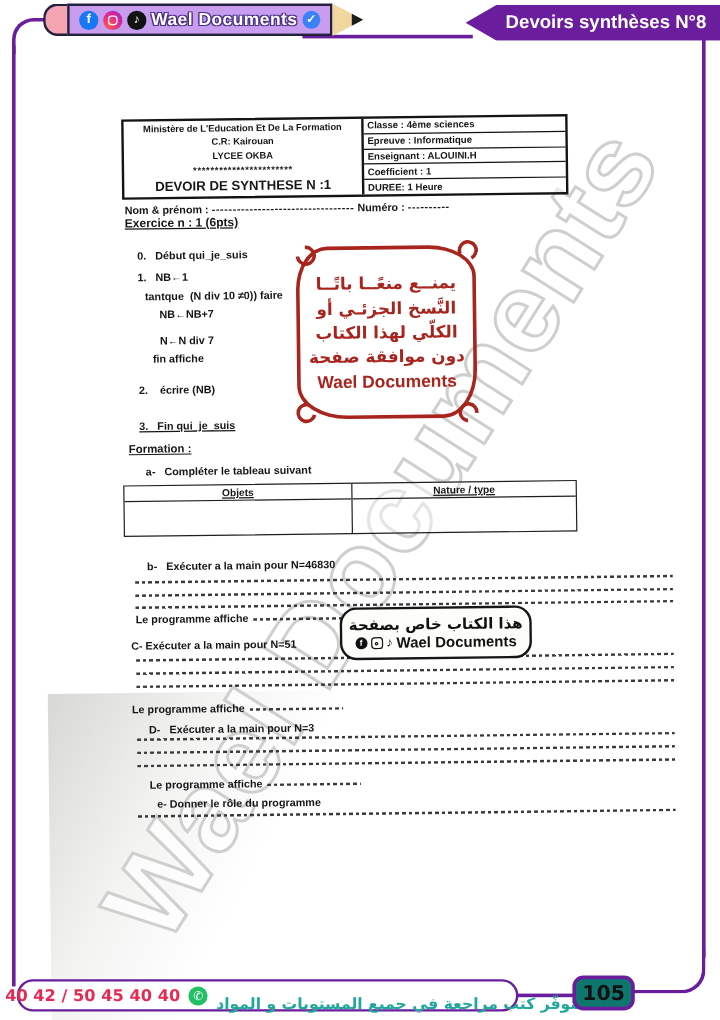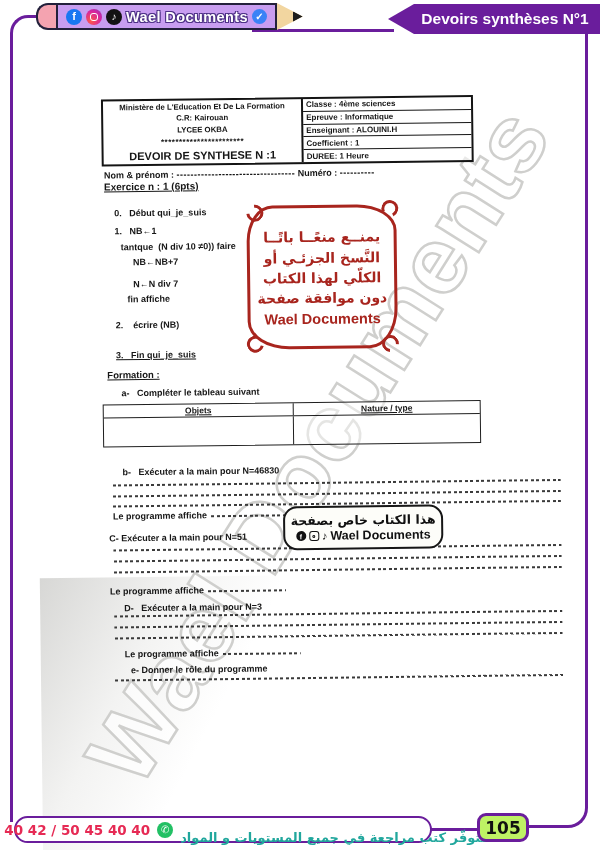--- a/index.html
+++ b/index.html
@@ -48,21 +48,21 @@
 
   
   .footer-pill{position:absolute;left:14px;top:816px;width:418px;height:27px;background:#fff;
     border:2.5px solid var(--purple);border-radius:15px;display:flex;align-items:center;
     justify-content:center;gap:7px;z-index:8;}
   .phones{color:#e62a54;font-weight:bold;font-size:13.5px;font-family:"DejaVu Sans",sans-serif;white-space:nowrap;}
   .phone-icon{width:16px;height:16px;border-radius:50%;background:#22c064;color:#fff;
     display:flex;align-items:center;justify-content:center;font-size:10px;flex:0 0 auto;}
   .footer-text{color:#21a79d;font-weight:bold;font-size:13px;direction:rtl;
     font-family:"DejaVu Sans",sans-serif;white-space:nowrap;margin-top:16px;}
-  .page-badge{position:absolute;left:477px;top:813px;width:52px;height:29px;background:#bef264;
+  .page-badge{position:absolute;left:477px;top:813px;width:52px;height:29px;background:#0f766e;
     border:3px solid var(--purple);border-radius:9px;display:flex;align-items:center;justify-content:center;
     font-size:17px;font-weight:bold;color:#111;z-index:8;font-family:"DejaVu Sans",sans-serif;}
 
   
   .paper{position:absolute;left:50px;top:55px;width:520px;height:752px;transform:rotate(-0.7deg);}
   .scan-shade{position:absolute;left:-12px;top:520px;width:240px;height:300px;z-index:0;
     background:linear-gradient(118deg,rgba(150,150,145,.38) 0%,rgba(195,195,190,.2) 35%,rgba(255,255,255,0) 62%);}
   .watermark{position:absolute;left:-120px;top:345px;width:760px;height:100px;z-index:1;
     transform:rotate(-57deg);font-size:95px;font-weight:bold;text-align:center;white-space:nowrap;
     color:rgba(255,255,255,.65);-webkit-text-stroke:2.5px #cfcfcd;letter-spacing:1px;}
@@ -169,21 +169,21 @@
     <span class="cicon tk">♪</span>
     <span class="brand-text">Wael Documents</span>
     <span class="cicon vf">✓</span>
   </div>
   <div class="pencil-tip">
     <div class="tip-point"></div>
   </div>
 </div>
 
 <div class="banner">
-  <span>Devoirs synthèses N°1</span>
+  <span>Devoirs synthèses N°8</span>
 </div>
 
 <div class="paper">
   <div class="scan-shade"></div>
   <div class="watermark">Wael Documents</div>
 
   <div class="info-table">
     <div class="info-left">
       <div class="il-sm">Ministère de L'Education Et De La Formation</div>
       <div class="il-sm">C.R: Kairouan</div>

